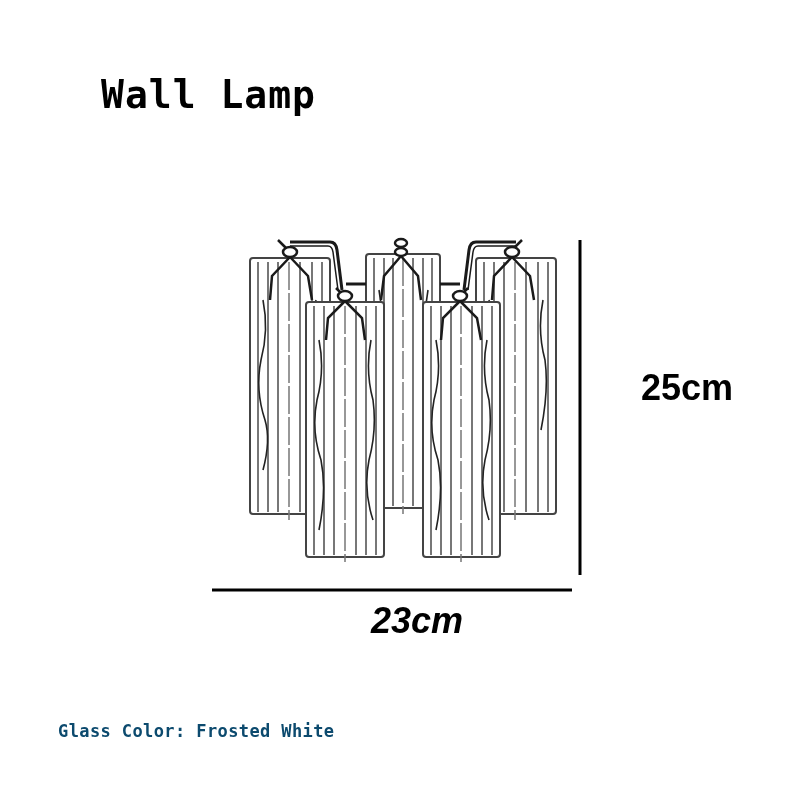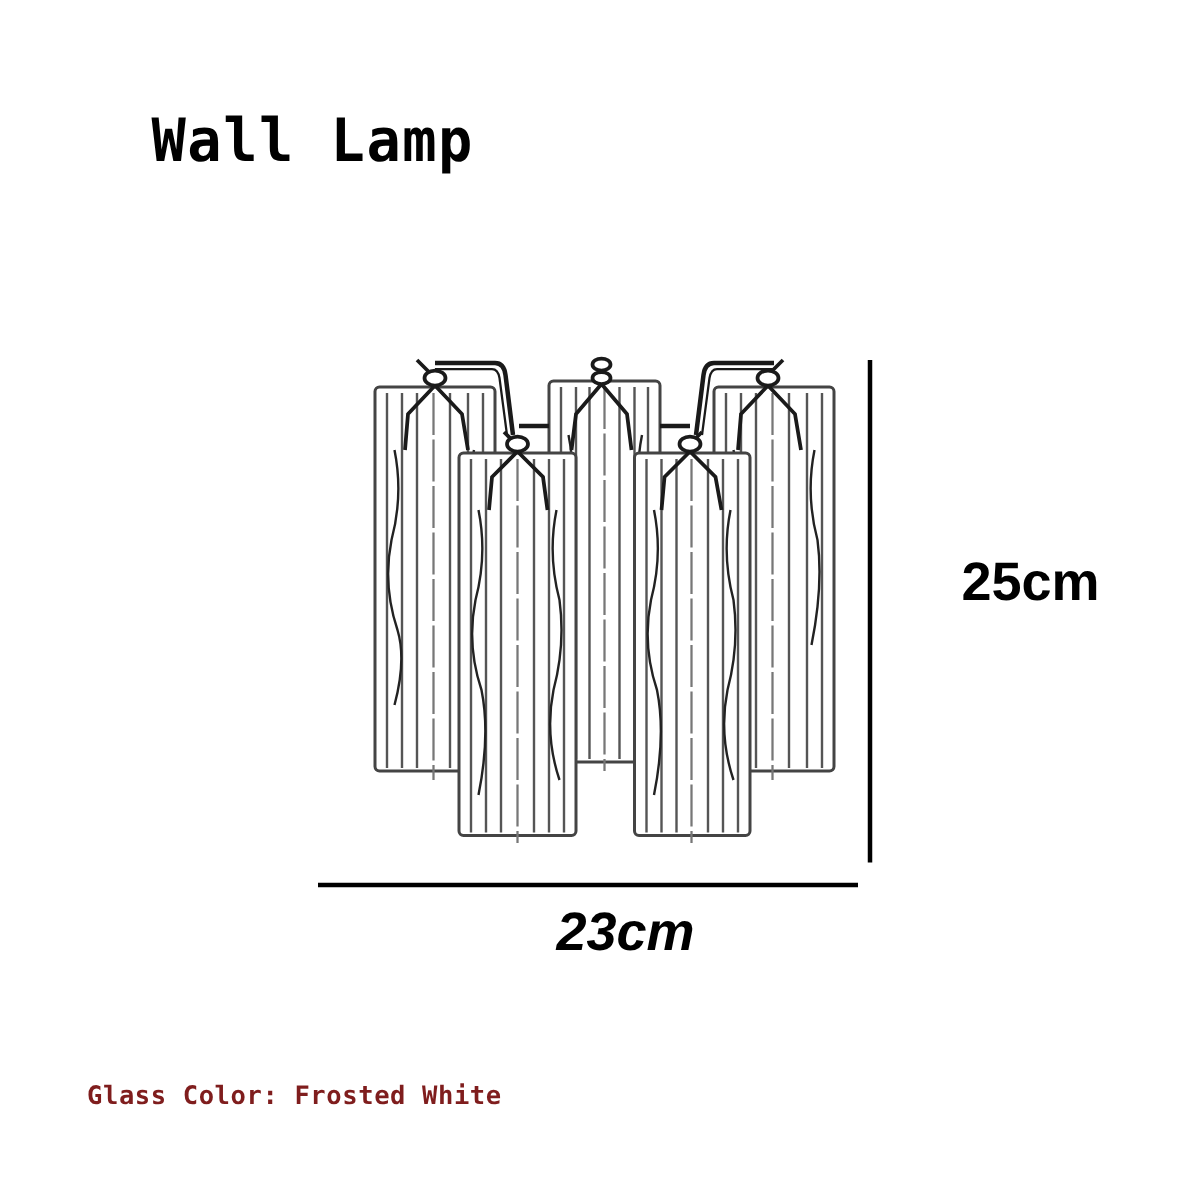--- a/index.html
+++ b/index.html
@@ -13,21 +13,21 @@
   .dim-label {
     position: absolute;
     font-family: "Liberation Sans", sans-serif;
     font-weight: bold; font-size: 36px; color: #000; letter-spacing: 0px;
   }
   .dim-h { left: 371px; top: 600px; font-style: italic; }
   .dim-v { left: 609px; top: 367px; margin-left: 32px; }
   .caption {
     position: absolute; left: 58px; top: 721px;
     font-family: "DejaVu Sans Mono", "Liberation Mono", monospace;
-    font-weight: bold; font-size: 17px; color: #7f1d1d; letter-spacing: 0.4px;
+    font-weight: bold; font-size: 17px; color: #0c4a6e; letter-spacing: 0.4px;
   }
   svg.drawing { position: absolute; left: 0; top: 0; }
 </style>
 </head>
 <body>
 
 <div class="title">Wall Lamp</div>
 
 <svg class="drawing" width="800" height="800" viewBox="0 0 800 800">
   <defs>

